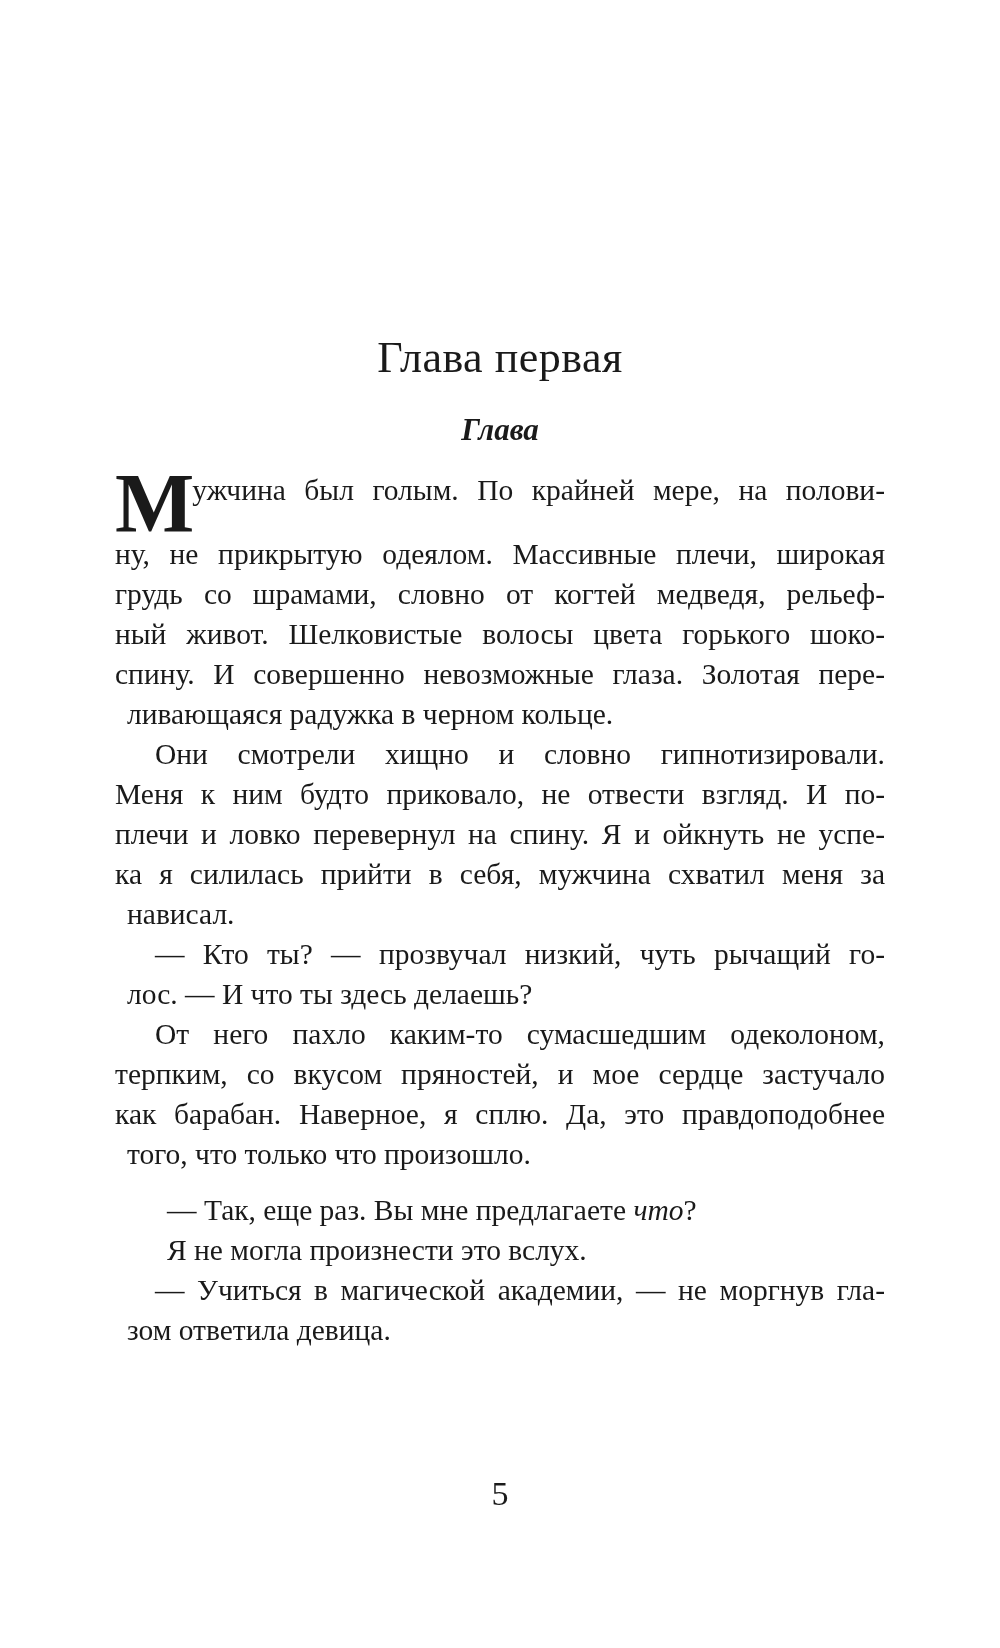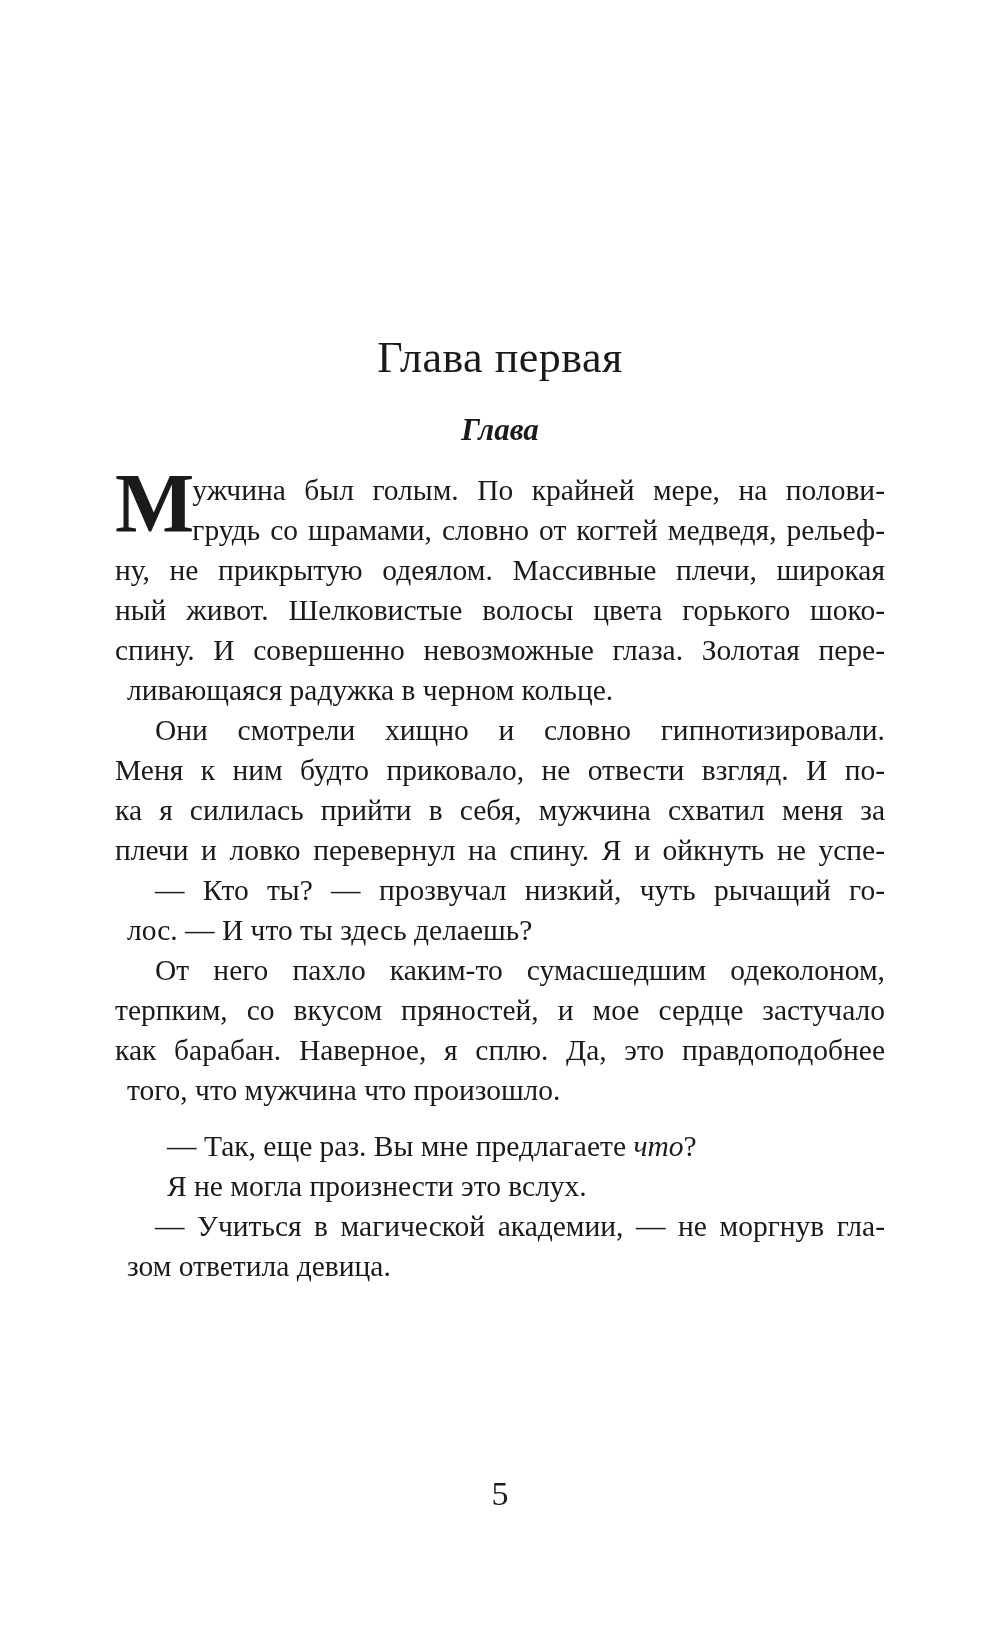--- a/index.html
+++ b/index.html
@@ -107,44 +107,45 @@
 <div class="page">
 
   <h1 class="chapter-title">Глава первая</h1>
   <h2 class="chapter-subtitle">Глава</h2>
 
   <div class="body-text">
 
     <div>
       <span class="dropcap">М</span>
       <span class="line">ужчина был голым. По крайней мере, на полови-</span>
+      <span class="line" style="clear:both;">ну, не прикрытую одеялом. Массивные плечи, широкая</span>
       <span class="line">грудь со шрамами, словно от когтей медведя, рельеф-</span>
-      <span class="line" style="clear:both;">ну, не прикрытую одеялом. Массивные плечи, широкая</span>
       <span class="line">ный живот. Шелковистые волосы цвета горького шоко-</span>
       <span class="line">спину. И совершенно невозможные глаза. Золотая пере-</span>
       <span class="line last">ливающаяся радужка в черном кольце.</span>
     </div>
 
     <div>
       <span class="line indent">Они смотрели хищно и словно гипнотизировали.</span>
       <span class="line">Меня к ним будто приковало, не отвести взгляд. И по-</span>
+      <span class="line">плечи и ловко перевернул на спину. Я и ойкнуть не успе-</span>
       <span class="line">ка я силилась прийти в себя, мужчина схватил меня за</span>
-      <span class="line">плечи и ловко перевернул на спину. Я и ойкнуть не успе-</span>
+      <span class="line last">нависал.</span>
     </div>
 
     <div>
       <span class="line indent">— Кто ты? — прозвучал низкий, чуть рычащий го-</span>
       <span class="line last">лос. — И что ты здесь делаешь?</span>
     </div>
 
     <div>
       <span class="line indent">От него пахло каким-то сумасшедшим одеколоном,</span>
       <span class="line">терпким, со вкусом пряностей, и мое сердце застучало</span>
       <span class="line">как барабан. Наверное, я сплю. Да, это правдоподобнее</span>
-      <span class="line last">того, что мужчина что произошло.</span>
+      <span class="line last">того, что только что произошло.</span>
     </div>
 
     <span class="gap"></span>
 
 
     <div>
       <span class="line indent last"><span>— Так, еще раз. Вы мне предлагаете </span><span class="italic">что</span><span>?</span></span>
     </div>
 
     <div>

